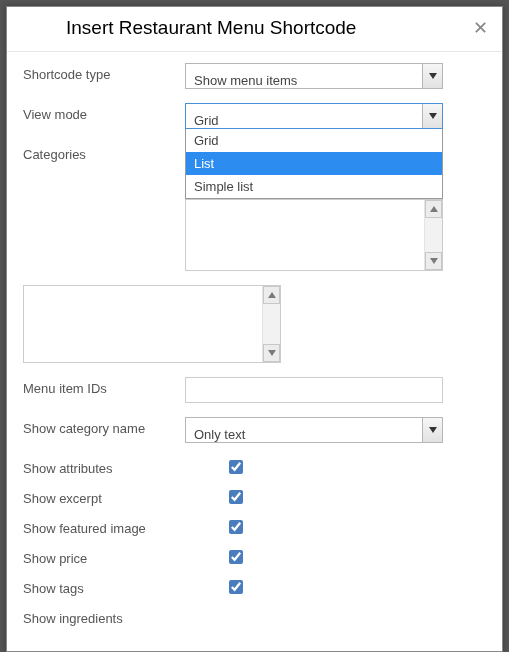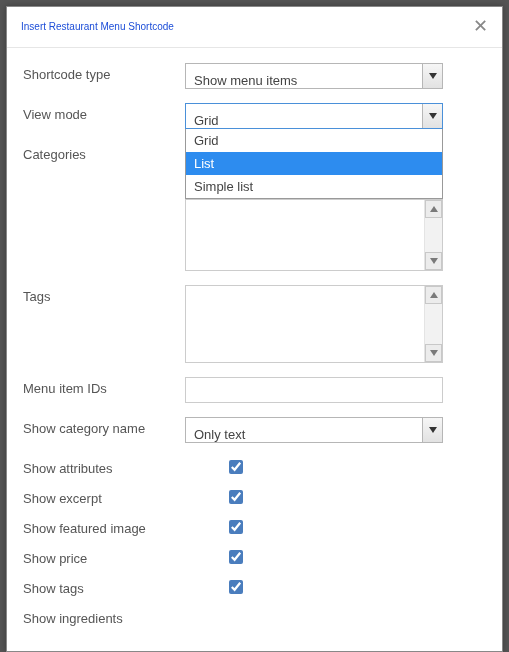--- a/index.html
+++ b/index.html
@@ -20,23 +20,24 @@
   box-shadow: 0 0 6px rgba(0,0,0,.3);
 }
 .titlebar {
   display: flex;
   justify-content: space-between;
   align-items: center;
   padding: 10px 14px 12px 14px;
   border-bottom: 1px solid #e6e6e6;
 }
 .titlebar h1 {
-  font-size: 10px;
+  font-size: 19px;
   font-weight: 400;
-  color: #1d4ed8;
+  color: #000000;
+  margin-left: 45px;
 }
 .close-x {
   font-size: 18px;
   color: #888;
   cursor: pointer;
   line-height: 1;
 }
 .scrollwrap {
   position: absolute;
   top: 44px; left: 2px; right: 2px; bottom: 2px;
@@ -201,21 +202,20 @@
                 <svg viewBox="0 0 8 6">
                   <polygon points="0,0 8,0 4,6" fill="#7a7a7a"></polygon>
                 </svg>
               </div>
           </div>
         </div>
       </div>
     </div>
 
     <div class="row">
-      <div class="lbl">Tags</div>
       <div class="ctl">
         <div class="multibox tall">
           <div class="multi-scroll">
             <div class="btn">
                 <svg viewBox="0 0 8 6">
                   <polygon points="4,0 8,6 0,6" fill="#7a7a7a"></polygon>
                 </svg>
               </div>
             <div class="btn">
                 <svg viewBox="0 0 8 6">

